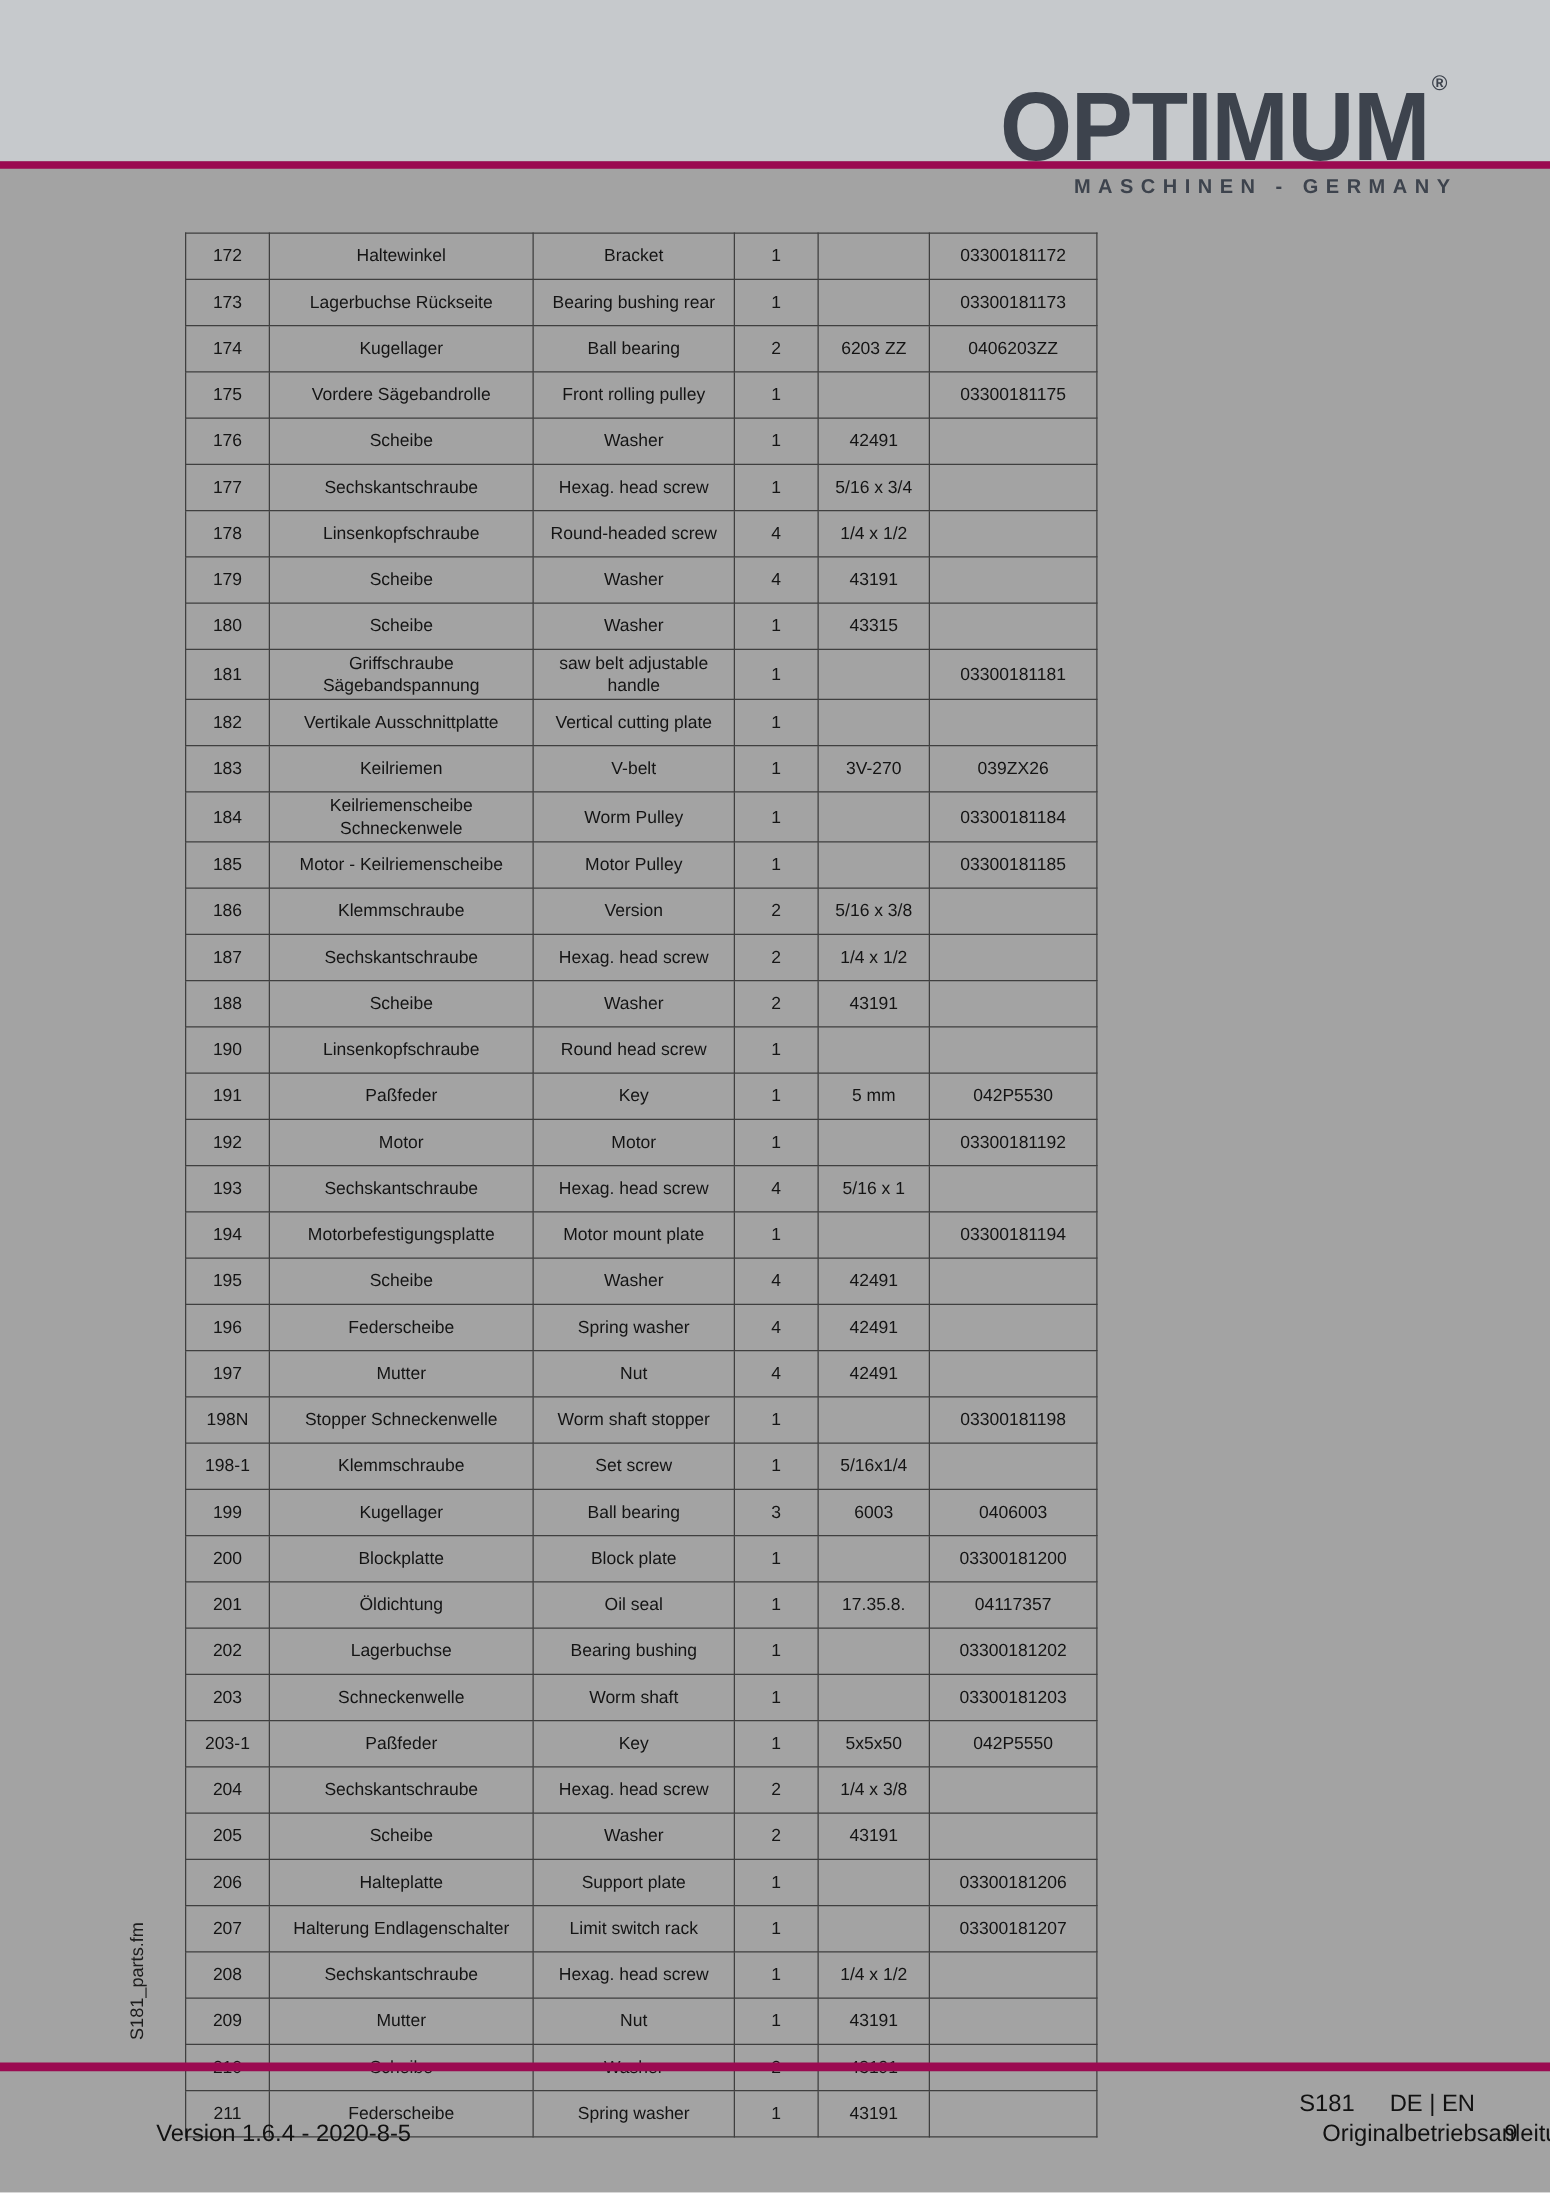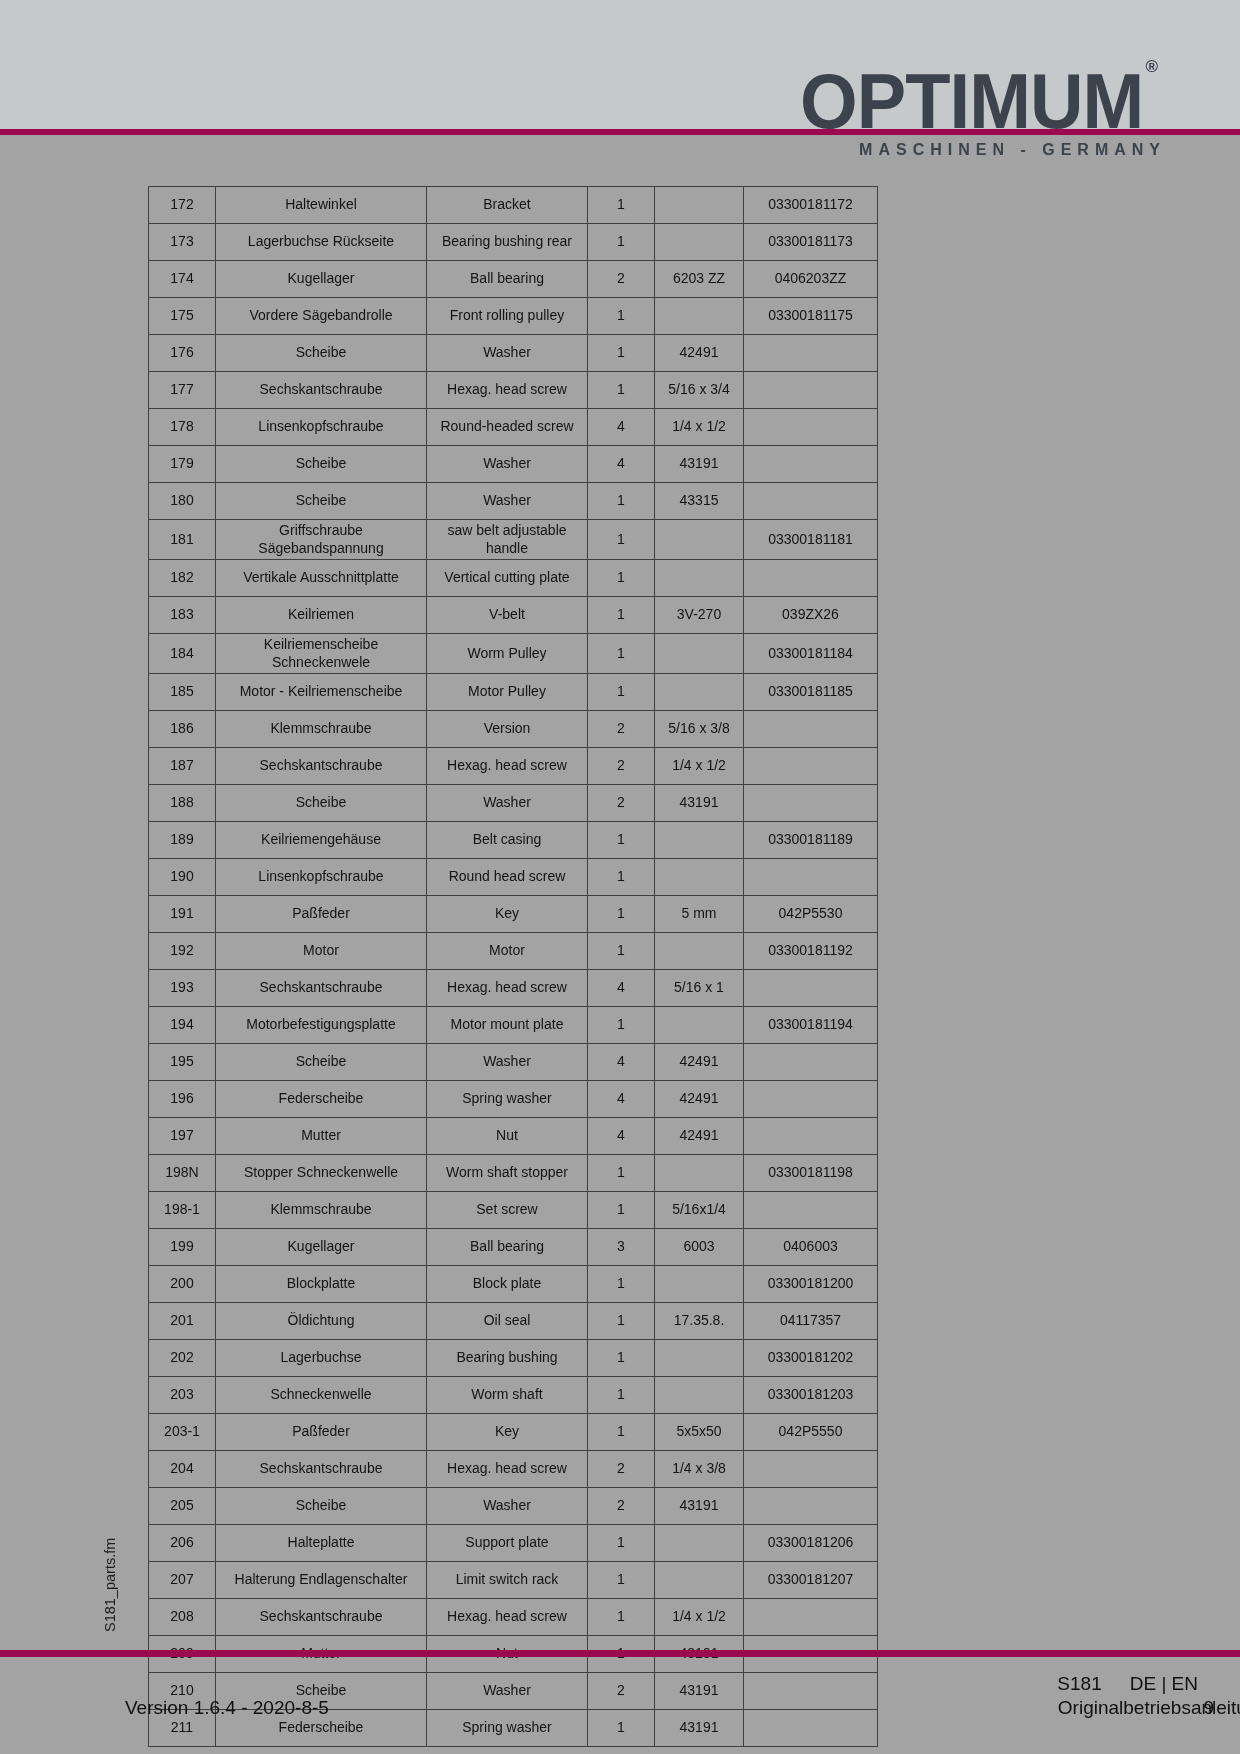--- a/index.html
+++ b/index.html
@@ -49,21 +49,21 @@
     position:absolute; left:102px; top:1632px;
     transform:rotate(-90deg); transform-origin:0 0;
     font-size:14.5px; color:#1c1c1c; white-space:nowrap;
   }
   
   .bottom-rule {
     position:absolute; left:0; top:1650px; width:100%; height:7px;
     background:var(--accent,#9b0a51);
   }
   .footer-meta {
-    position:absolute; top:1673px; right:42px;
+    position:absolute; top:1673px; right:60px;
     font-size:19px; color:#111111; display:flex; gap:28px; white-space:nowrap;
   }
   .footer-line {
     position:absolute; left:0; top:1697px; width:100%; height:24px;
     font-size:19px; color:#111111;margin-left:28px;
   }
   .f-left   { position:absolute; left:97px;  white-space:nowrap; }
   .f-center { position:absolute; left:0; right:0; text-align:right; white-space:nowrap; }
   .f-right  { position:absolute; right:54px; white-space:nowrap; }
 </style>
@@ -225,28 +225,20 @@
         </tr>
         <tr>
           <td class="cell-no">188</td>
           <td class="cell-name cell-de">Scheibe</td>
           <td class="cell-name cell-en">Washer</td>
           <td class="cell-qty">2</td>
           <td class="cell-size">43191</td>
           <td class="cell-art"></td>
         </tr>
         <tr>
-          <td class="cell-no">189</td>
-          <td class="cell-name cell-de">Keilriemengehäuse</td>
-          <td class="cell-name cell-en">Belt casing</td>
-          <td class="cell-qty">1</td>
-          <td class="cell-size"></td>
-          <td class="cell-art">03300181189</td>
-        </tr>
-        <tr>
           <td class="cell-no">190</td>
           <td class="cell-name cell-de">Linsenkopfschraube</td>
           <td class="cell-name cell-en">Round head screw</td>
           <td class="cell-qty">1</td>
           <td class="cell-size"></td>
           <td class="cell-art"></td>
         </tr>
         <tr>
           <td class="cell-no">191</td>
           <td class="cell-name cell-de">Paßfeder</td>

